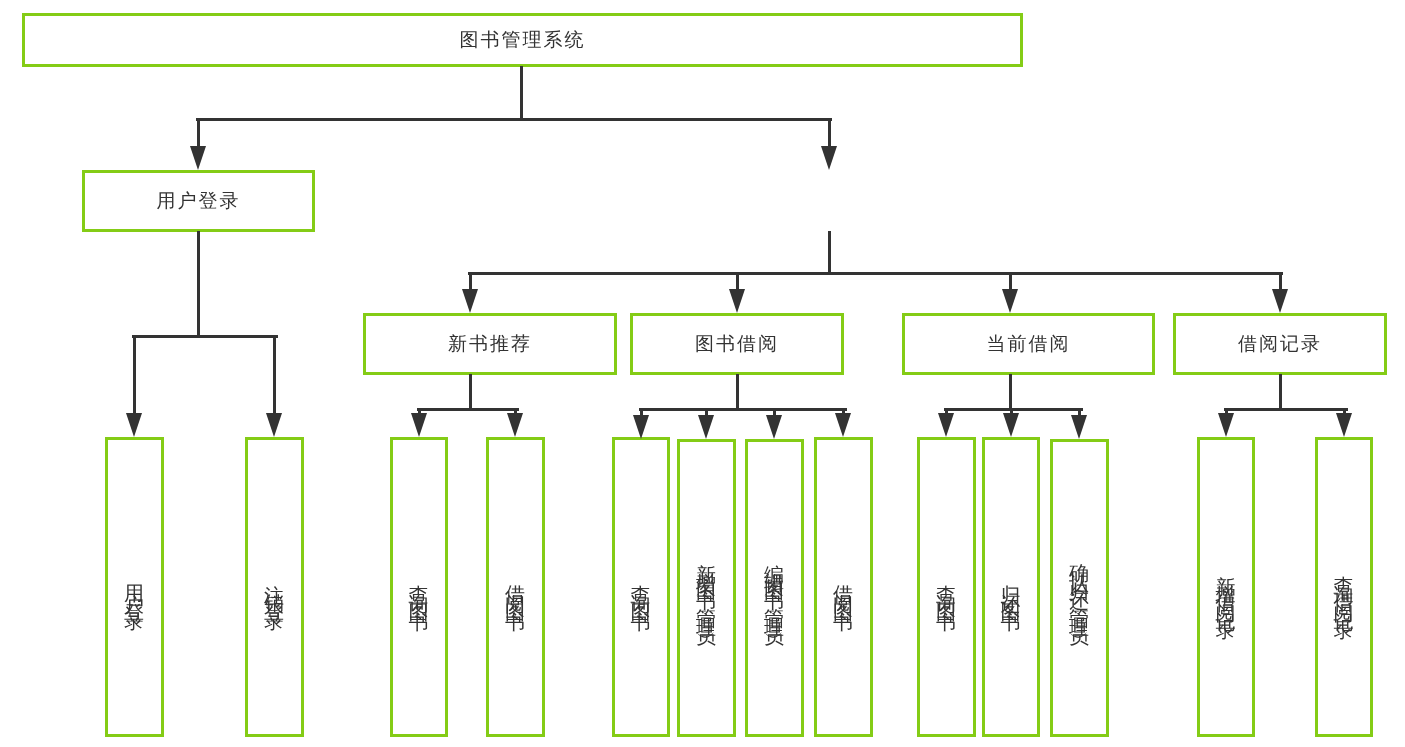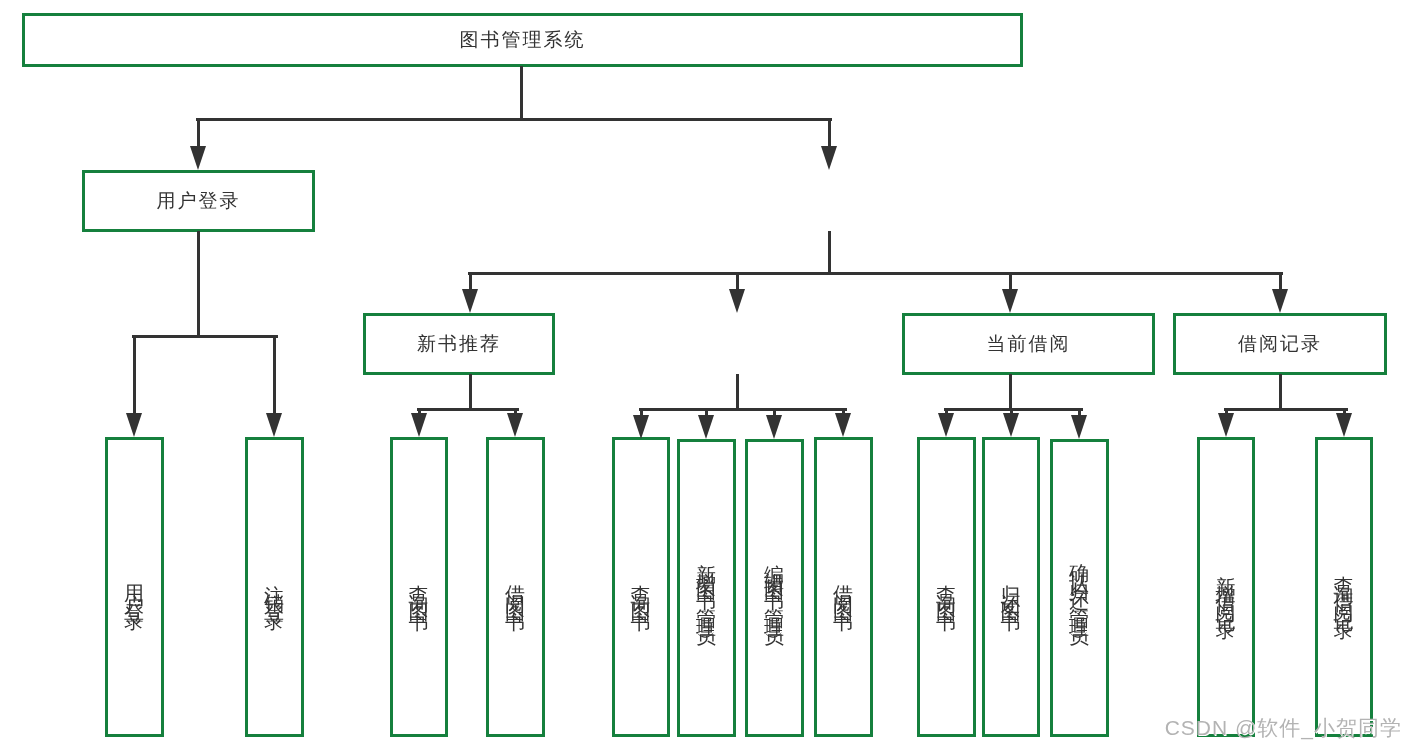--- a/index.html
+++ b/index.html
@@ -2,21 +2,21 @@
 <html><head>
 <meta charset="utf-8">
 <style>
   html,body { margin:0; padding:0; background:#ffffff; }
   .canvas {
     position:relative; width:1405px; height:747px; background:#ffffff;
     font-family:"Liberation Sans","DejaVu Sans",sans-serif; overflow:hidden;
   }
   .box {
     position:absolute; box-sizing:border-box;
-    border:3px solid #15803d; background:#ffffff; color:#333333;
+    border:3px solid #84cc16; background:#ffffff; color:#333333;
     display:flex; align-items:center; justify-content:center;
   }
   .box .hlabel { font-size:19px; letter-spacing:2px; white-space:nowrap; }
   .box .vlabel {
     writing-mode:vertical-rl; text-orientation:mixed;
     font-size:20px; letter-spacing:9px; line-height:1;
   }
   .rail, .stem { position:absolute; background:#333333; }
   .rail { height:3px; }
   .stem { width:3px; }
@@ -37,22 +37,25 @@
 <div class="canvas">
 
   <div class="box" style="left:22px; top:13px; width:1001px; height:54px;">
     <span class="hlabel">图书管理系统</span>
   </div>
 
   <div class="box" style="left:82px; top:170px; width:233px; height:62px;">
     <span class="hlabel">用户登录</span>
   </div>
 
-  <div class="box" style="left:363px; top:313px; width:192px; height:62px;">
+  <div class="box" style="left:363px; top:313px; width:254px; height:62px;">
     <span class="hlabel">新书推荐</span>
+  </div>
+  <div class="box" style="left:630px; top:313px; width:214px; height:62px;">
+    <span class="hlabel">图书借阅</span>
   </div>
   <div class="box" style="left:902px; top:313px; width:253px; height:62px;">
     <span class="hlabel">当前借阅</span>
   </div>
   <div class="box" style="left:1173px; top:313px; width:214px; height:62px;">
     <span class="hlabel">借阅记录</span>
   </div>
 
   <div class="box" style="left:105px; top:437px; width:59px; height:300px;">
     <span class="vlabel">用户登录</span>
@@ -146,14 +149,13 @@
       <div class="stem" style="left:1010px; top:408px; height:9px;"></div>
       <div class="arrowhead" style="left:1003px; top:413px;"></div>
       <div class="stem" style="left:1078px; top:408px; height:11px;"></div>
       <div class="arrowhead" style="left:1071px; top:415px;"></div>
       <div class="stem" style="left:1225px; top:408px; height:9px;"></div>
       <div class="arrowhead" style="left:1218px; top:413px;"></div>
       <div class="stem" style="left:1343px; top:408px; height:9px;"></div>
       <div class="arrowhead" style="left:1336px; top:413px;"></div>
     </div>
 
-  <div class="watermark">CSDN @软件_小贺同学</div>
 </div>
 
 </body></html>

